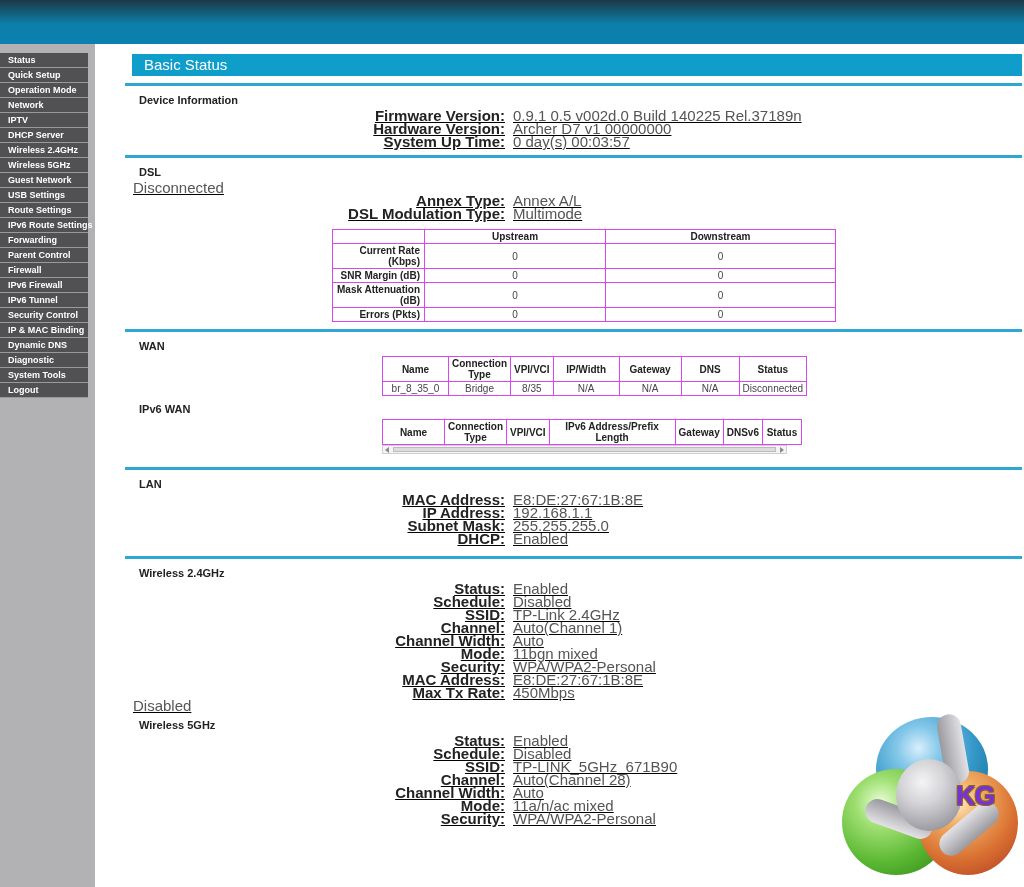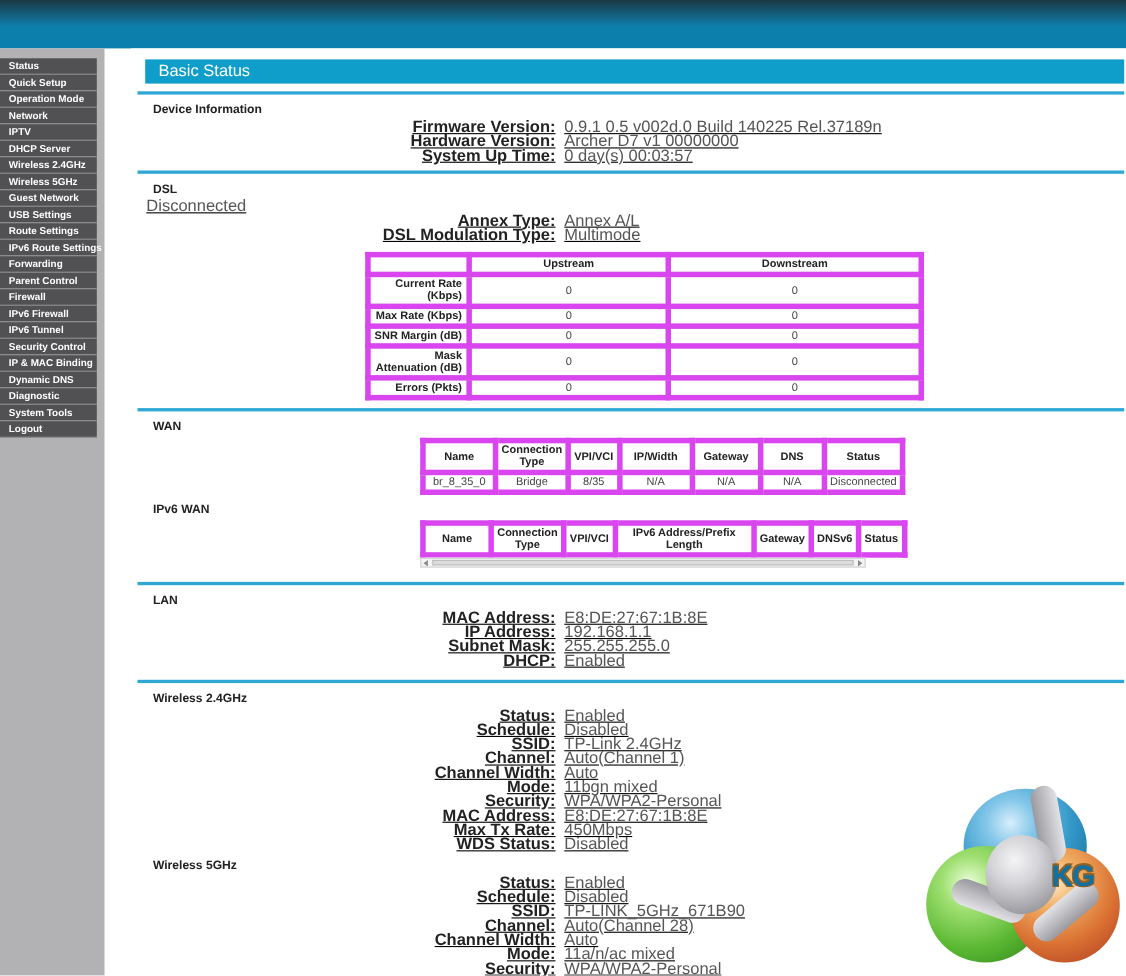--- a/index.html
+++ b/index.html
@@ -28,21 +28,21 @@
   .titlebar{background:var(--titlebar-bg);color:#fff;font-size:15px;font-weight:normal;padding:2px 16px 3px 12px;margin-left:7px;}
   .rule{border-top:3px solid var(--divider);margin-top:7px;}
   .section-title{font-size:11px;font-weight:bold;color:#222;margin:8px 0 3px 14px;}
   .sub-title{margin-top:7px;}
 
   .kv-row{display:flex;line-height:13px;font-size:15px;text-decoration:underline;}
   .kv-label{width:380px;text-align:right;font-weight:bold;color:#222;flex:0 0 380px;}
   .kv-value{margin-left:8px;color:#555;}
 
   table{border-collapse:collapse;font-size:10px;color:#444;table-layout:fixed;}
-  th,td{border:5px solid #d946ef;text-align:center;padding:1px 3px;line-height:11px;}
+  th,td{border:1px solid #d946ef;text-align:center;padding:1px 3px;line-height:11px;}
   th{font-weight:bold;color:#222;}
   td.lbl{text-align:right;font-weight:bold;color:#222;padding-right:4px;}
   .dsl-tbl{margin:9px 0 0 207px;}
   .wan-tbl{margin:4px 0 0 257px;}
 
   
   .hscroll{margin:0 0 0 257px;width:405px;height:9px;border:1px solid #d0d0d0;background:#f4f4f4;display:flex;align-items:center;position:relative;}
   .sb-arrow{width:9px;height:7px;position:relative;flex:0 0 9px;cursor:pointer;}
   .sb-arrow::after{content:"";position:absolute;top:1px;border-style:solid;}
   .sb-arrow.left::after{left:2px;border-width:3px 4px 3px 0;border-color:transparent #8a8a8a transparent transparent;}
@@ -55,21 +55,21 @@
   .logo{position:absolute;right:6px;bottom:8px;width:176px;height:162px;opacity:.95;pointer-events:none;}
   .ball,.hub,.arm{position:absolute;border-radius:50%;}
   .ball.blue{left:34px;top:0;width:112px;height:104px;background:radial-gradient(circle at 38% 30%,#d6eefc 0%,#7cc4e8 22%,#2a93c6 55%,#0e6f9e 85%);}
   .ball.green{left:0;top:52px;width:108px;height:106px;background:radial-gradient(circle at 36% 32%,#eaffd8 0%,#9ade6a 25%,#52b428 60%,#2f8c12 88%);}
   .ball.orange{left:76px;top:54px;width:100px;height:104px;background:radial-gradient(circle at 40% 30%,#ffe8c0 0%,#f0aa5c 25%,#d86a28 60%,#b8401a 88%);}
   .arm{width:70px;height:24px;border-radius:12px;background:linear-gradient(#e2e2e6,#94949a);}
   .arm.a1{left:76px;top:20px;transform:rotate(80deg);}
   .arm.a2{left:22px;top:90px;transform:rotate(200deg);}
   .arm.a3{left:92px;top:100px;transform:rotate(320deg);}
   .hub{left:54px;top:42px;width:66px;height:72px;background:radial-gradient(circle at 40% 32%,#f4f4f6 0%,#d2d2d6 35%,#9a9aa0 75%,#77777d 95%);}
-  .kg{position:absolute;left:114px;top:64px;font-size:27px;font-weight:bold;letter-spacing:-1px;color:#0369a1;text-shadow:1px 1px 0 #8a5a1a,-1px -1px 0 #8a5a1a,1px -1px 0 #8a5a1a,-1px 1px 0 #8a5a1a;}
+  .kg{position:absolute;left:114px;top:64px;font-size:27px;font-weight:bold;letter-spacing:-1px;color:#6d28d9;text-shadow:1px 1px 0 #8a5a1a,-1px -1px 0 #8a5a1a,1px -1px 0 #8a5a1a,-1px 1px 0 #8a5a1a;}
 </style>
 </head>
 <body>
 
 <div class="app">
   <div class="banner"></div>
 
   <div class="cols">
     <div class="sidebar">
       <div class="side-menu">
@@ -151,25 +151,20 @@
                 <th>Downstream</th>
               </tr>
             </thead>
             <tbody>
               <tr>
                 <td class="lbl">Current Rate (Kbps)</td>
                 <td>0</td>
                 <td>0</td>
               </tr>
               <tr>
-                <td class="lbl">Max Rate (Kbps)</td>
-                <td>0</td>
-                <td>0</td>
-              </tr>
-              <tr>
                 <td class="lbl">SNR Margin (dB)</td>
                 <td>0</td>
                 <td>0</td>
               </tr>
               <tr>
                 <td class="lbl">Mask Attenuation (dB)</td>
                 <td>0</td>
                 <td>0</td>
               </tr>
               <tr>
@@ -314,21 +309,20 @@
             </div>
             <div class="kv-row">
               <span class="kv-label">MAC Address:</span>
               <span class="kv-value">E8:DE:27:67:1B:8E</span>
             </div>
             <div class="kv-row">
               <span class="kv-label">Max Tx Rate:</span>
               <span class="kv-value">450Mbps</span>
             </div>
             <div class="kv-row">
-              <span class="kv-label">WDS Status:</span>
               <span class="kv-value">Disabled</span>
             </div>
           </div>
       </div>
 
       <div>
         <div class="section-title sub-title">Wireless 5GHz</div>
         <div>
             <div class="kv-row">
               <span class="kv-label">Status:</span>

